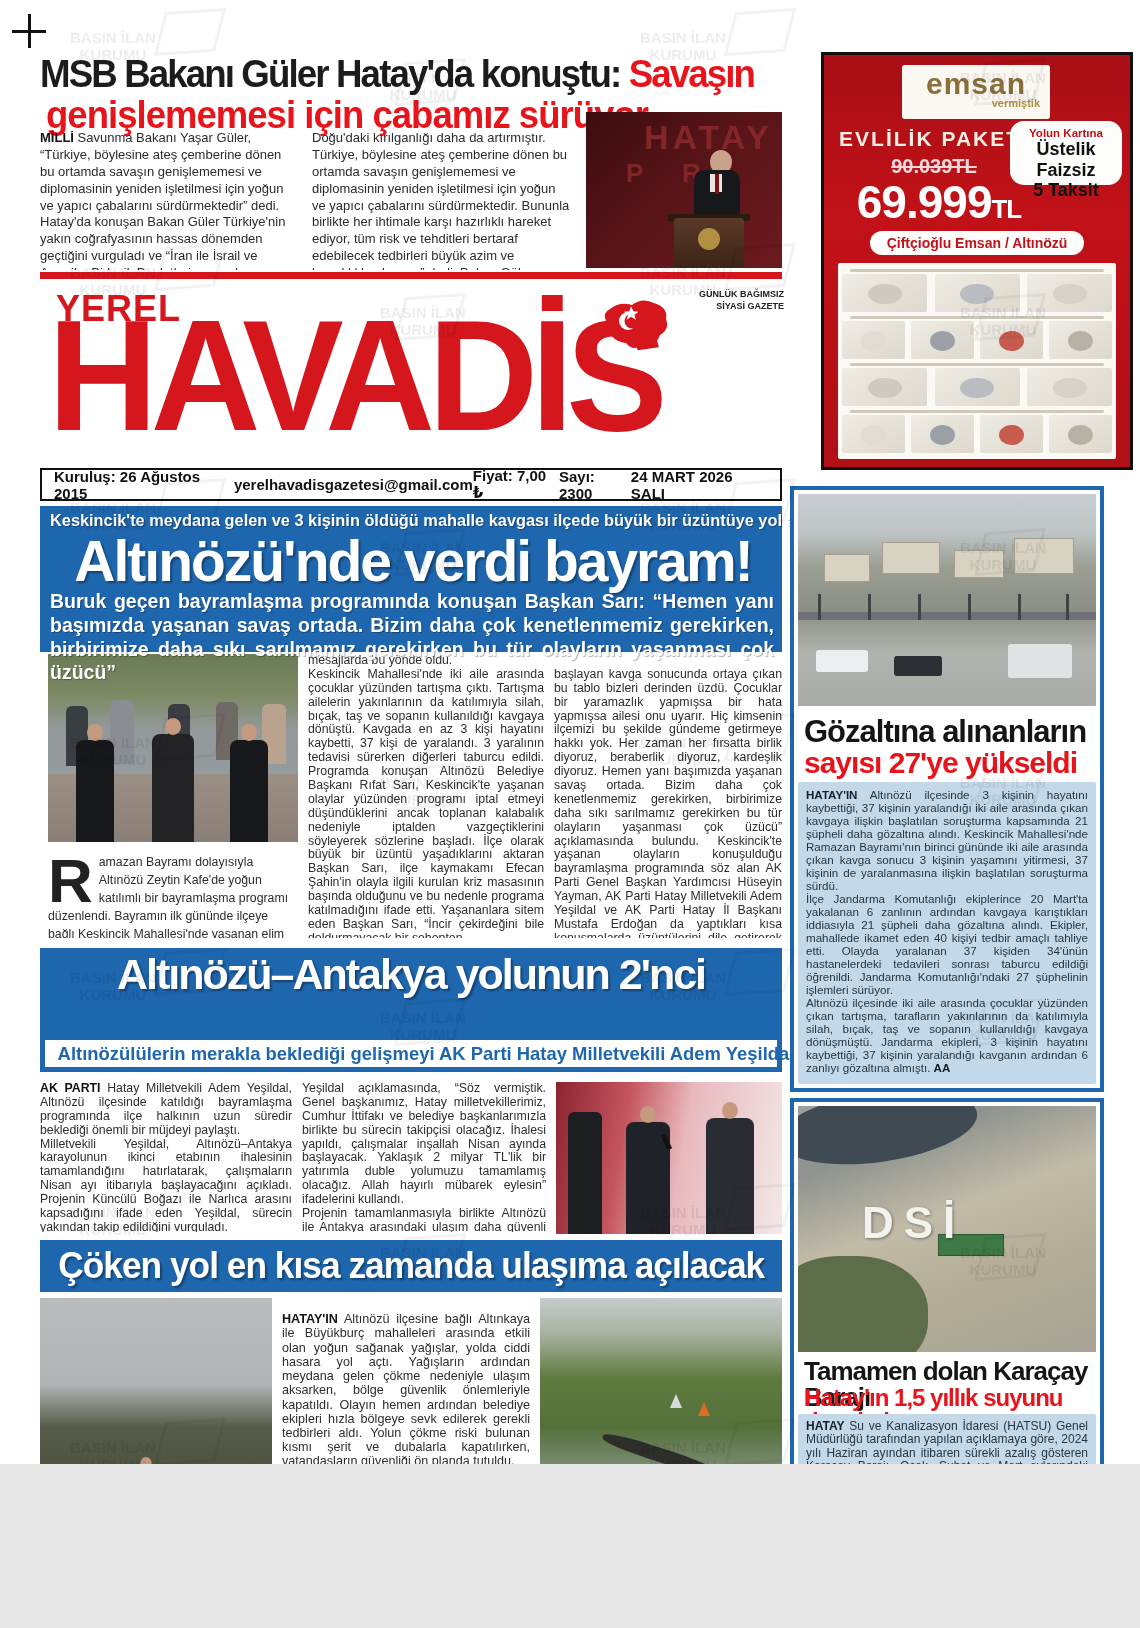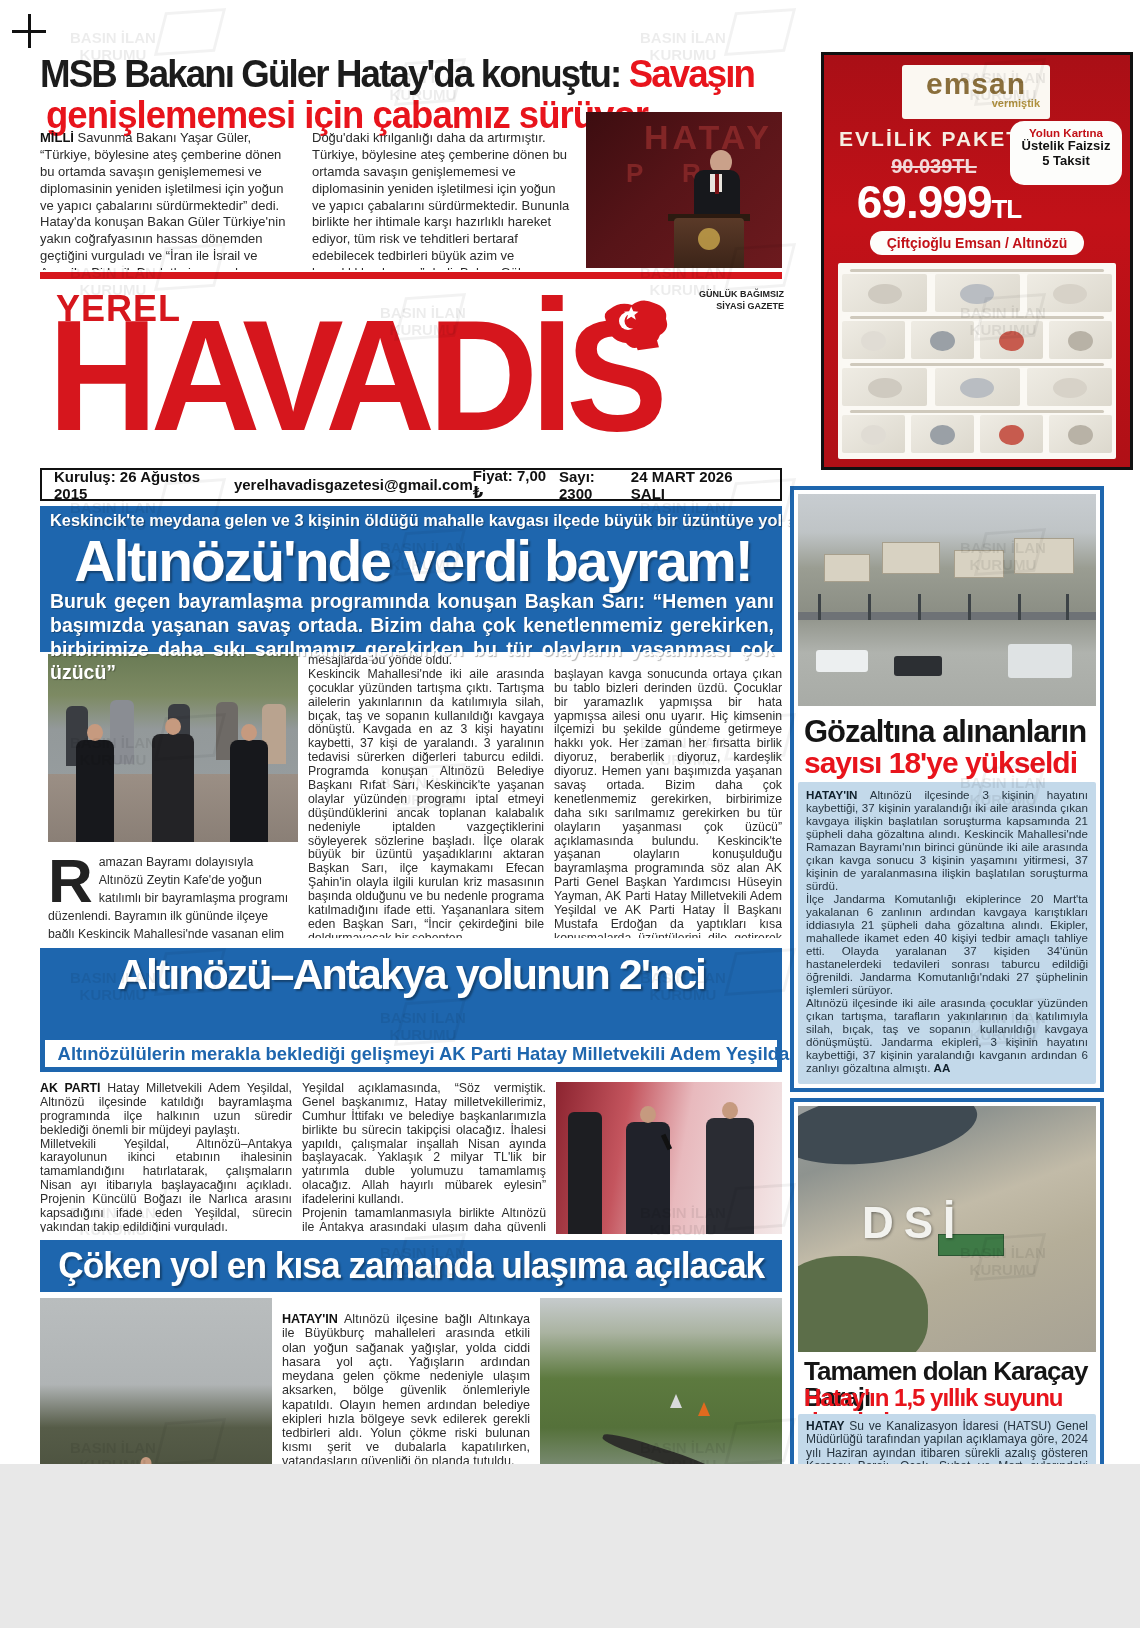--- a/index.html
+++ b/index.html
@@ -97,21 +97,21 @@
       border:3px solid #111;box-sizing:border-box;overflow:hidden;z-index:2;margin-left:31px;}
   .adlogo{position:absolute;left:78px;top:10px;width:148px;height:54px;background:#fbf8f2;border-radius:3px;text-align:center;}
   .adlogo .b1{font-size:30px;font-weight:bold;color:#8a6f3c;line-height:1.0;margin-top:4px;letter-spacing:1px;}
   .adlogo .b2{font-size:11px;color:#b0913f;text-align:right;padding-right:10px;margin-top:-2px;font-weight:bold;}
   .adpkg{position:absolute;left:0px;top:72px;width:220px;text-align:center;color:#f6eee2;font-size:21px;letter-spacing:2px;font-weight:bold;}
   .adold{position:absolute;left:0px;top:100px;width:220px;text-align:center;color:#f2d9d9;font-size:20px;font-weight:bold;text-decoration:line-through;}
   .adprice{position:absolute;left:0px;top:120px;width:230px;text-align:center;color:#ffffff;font-size:46px;font-weight:bold;letter-spacing:-1px;}
   .adprice small{font-size:26px;font-weight:bold;}
   .adbubble{position:absolute;right:8px;top:66px;width:112px;height:64px;background:#fdfdfb;border-radius:14px;text-align:center;padding-top:6px;box-sizing:border-box;}
   .adbubble .r{color:#c21118;font-size:11.5px;font-weight:bold;}
-  .adbubble .k{color:#111;font-size:13px;font-weight:bold;line-height:1.15;}
+  .adbubble .k{color:#111;font-size:18px;font-weight:bold;line-height:1.15;}
   .adpill{position:absolute;left:46px;top:176px;width:214px;height:24px;background:#fdfdfb;border-radius:12px;
           display:flex;align-items:center;justify-content:center;font-size:14px;font-weight:bold;color:#c21118;}
   .adgrid{position:absolute;left:14px;top:208px;width:278px;height:196px;background:#fbf9f4;border-radius:2px;padding:4px;box-sizing:border-box;}
   .adrow{display:flex;justify-content:space-between;margin-bottom:4px;}
   .adcapline{height:3px;background:#cfc9bc;margin:2px 8px 2px 8px;border-radius:2px;}
   .adtile{background:linear-gradient(145deg,#efece4,#dcd8cd);border-radius:2px;position:relative;overflow:hidden;}
   .adtile .blob{position:absolute;border-radius:50%;}
 
   .sb-box{border:4px solid #1e66ae;box-sizing:border-box;background:#fff;z-index:2;}
   .sb1{left:790px;top:486px;width:314px;height:606px;}
@@ -355,21 +355,21 @@
       <div class="fencepost" style="left:70px;top:100px;"></div>
       <div class="fencepost" style="left:120px;top:100px;"></div>
       <div class="fencepost" style="left:170px;top:100px;"></div>
       <div class="fencepost" style="left:220px;top:100px;"></div>
       <div class="fencepost" style="left:268px;top:100px;"></div>
       <div class="car" style="left:18px;top:156px;width:52px;height:22px;background:#eceff0;"></div>
       <div class="car" style="left:96px;top:162px;width:48px;height:20px;background:#2c2f33;"></div>
       <div class="car" style="left:210px;top:150px;width:64px;height:34px;background:#dfe3e4;"></div>
     </div>
     <div class="sbh" style="top:226px;font-size:31px;"><span class="blk">Gözaltına alınanların</span></div>
-    <div class="sbh" style="top:258px;font-size:30px;"><span class="red">sayısı 18'ye yükseldi</span></div>
+    <div class="sbh" style="top:258px;font-size:30px;"><span class="red">sayısı 27'ye yükseldi</span></div>
     <div class="sbpanel" style="left:4px;top:292px;width:298px;height:302px;">
       <div class="sbtext" style="height:290px;overflow:hidden;"><b>HATAY'IN</b><span> Altınözü ilçesinde 3 kişinin hayatını kaybettiği, 37 kişinin yaralandığı iki aile arasında çıkan kavgaya ilişkin başlatılan soruşturma kapsamında 21 şüpheli daha gözaltına alındı. Keskincik Mahallesi'nde Ramazan Bayramı'nın birinci gününde iki aile arasında çıkan kavga sonucu 3 kişinin yaşamını yitirmesi, 37 kişinin de yaralanmasına ilişkin başlatılan soruşturma sürdü.
 İlçe Jandarma Komutanlığı ekiplerince 20 Mart'ta yakalanan 6 zanlının ardından kavgaya karıştıkları iddiasıyla 21 şüpheli daha gözaltına alındı. Ekipler, mahallede ikamet eden 40 kişiyi tedbir amaçlı tahliye etti. Olayda yaralanan 37 kişiden 34'ünün hastanelerdeki tedavileri sonrası taburcu edildiği öğrenildi. Jandarma Komutanlığı'ndaki 27 şüphelinin işlemleri sürüyor.
 Altınözü ilçesinde iki aile arasında çocuklar yüzünden çıkan tartışma, tarafların yakınlarının da katılımıyla silah, bıçak, taş ve sopanın kullanıldığı kavgaya dönüşmüştü. Jandarma ekipleri, 3 kişinin hayatını kaybettiği, 37 kişinin yaralandığı kavganın ardından 6 zanlıyı gözaltına almıştı. </span><b>AA</b></div>
     </div>
   </div>
 
   <div class="abs sb-box sb2">
     <div class="sb2photo">
       <div class="lake"></div>

